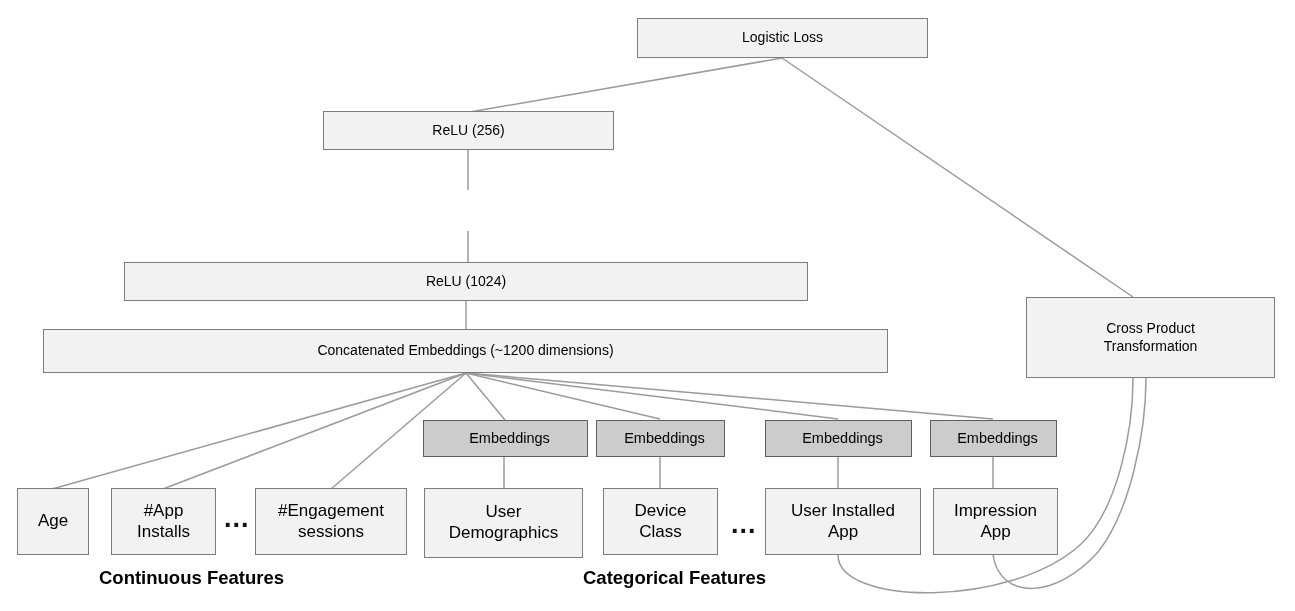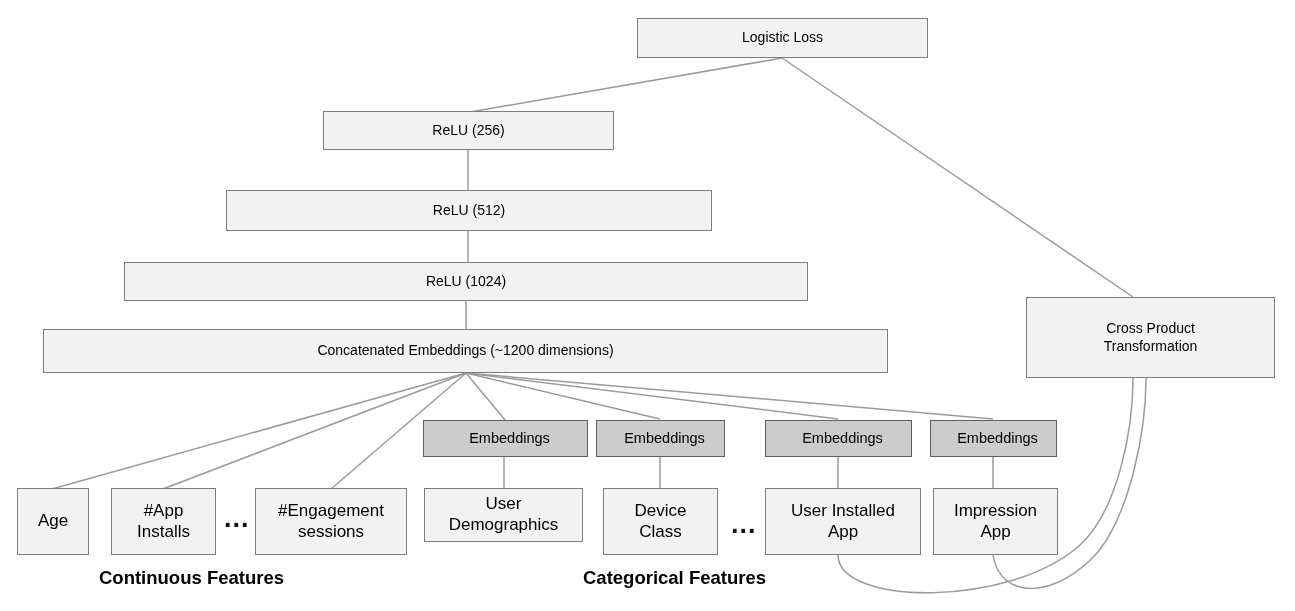--- a/index.html
+++ b/index.html
@@ -98,23 +98,20 @@
   </svg>
 
   <div class="node light fs-main" style="left:637px; top:18px; width:291px; height:40px;">
     <span>Logistic Loss</span>
   </div>
 
   <div class="node light fs-main" style="left:323px; top:111px; width:291px; height:39px;">
     <span>ReLU (256)</span>
   </div>
 
-  <div class="node light fs-main" style="left:226px; top:190px; width:486px; height:41px;">
-    <span>ReLU (512)</span>
-  </div>
 
   <div class="node light fs-main" style="left:124px; top:262px; width:684px; height:39px;">
     <span>ReLU (1024)</span>
   </div>
 
   <div class="node light fs-main" style="left:43px; top:329px; width:845px; height:44px;">
     <span>Concatenated Embeddings (~1200 dimensions)</span>
   </div>
 
   <div class="node light fs-main" style="left:1026px; top:297px; width:249px; height:81px; flex-direction:column;">
@@ -142,21 +139,21 @@
   <div class="node light fs-feat" style="left:111px; top:488px; width:105px; height:67px; flex-direction:column;">
     <span>#App</span>
     <span>Installs</span>
   </div>
 
   <div class="node light fs-feat" style="left:255px; top:488px; width:152px; height:67px; flex-direction:column;">
     <span>#Engagement</span>
     <span>sessions</span>
   </div>
 
-  <div class="node light fs-feat" style="left:424px; top:488px; width:159px; height:54px; flex-direction:column;">
+  <div class="node light fs-feat" style="left:424px; top:488px; width:159px; height:70px; flex-direction:column;">
     <span>User</span>
     <span>Demographics</span>
   </div>
 
   <div class="node light fs-feat" style="left:603px; top:488px; width:115px; height:67px; flex-direction:column;">
     <span>Device</span>
     <span>Class</span>
   </div>
 
   <div class="node light fs-feat" style="left:765px; top:488px; width:156px; height:67px; flex-direction:column;">

